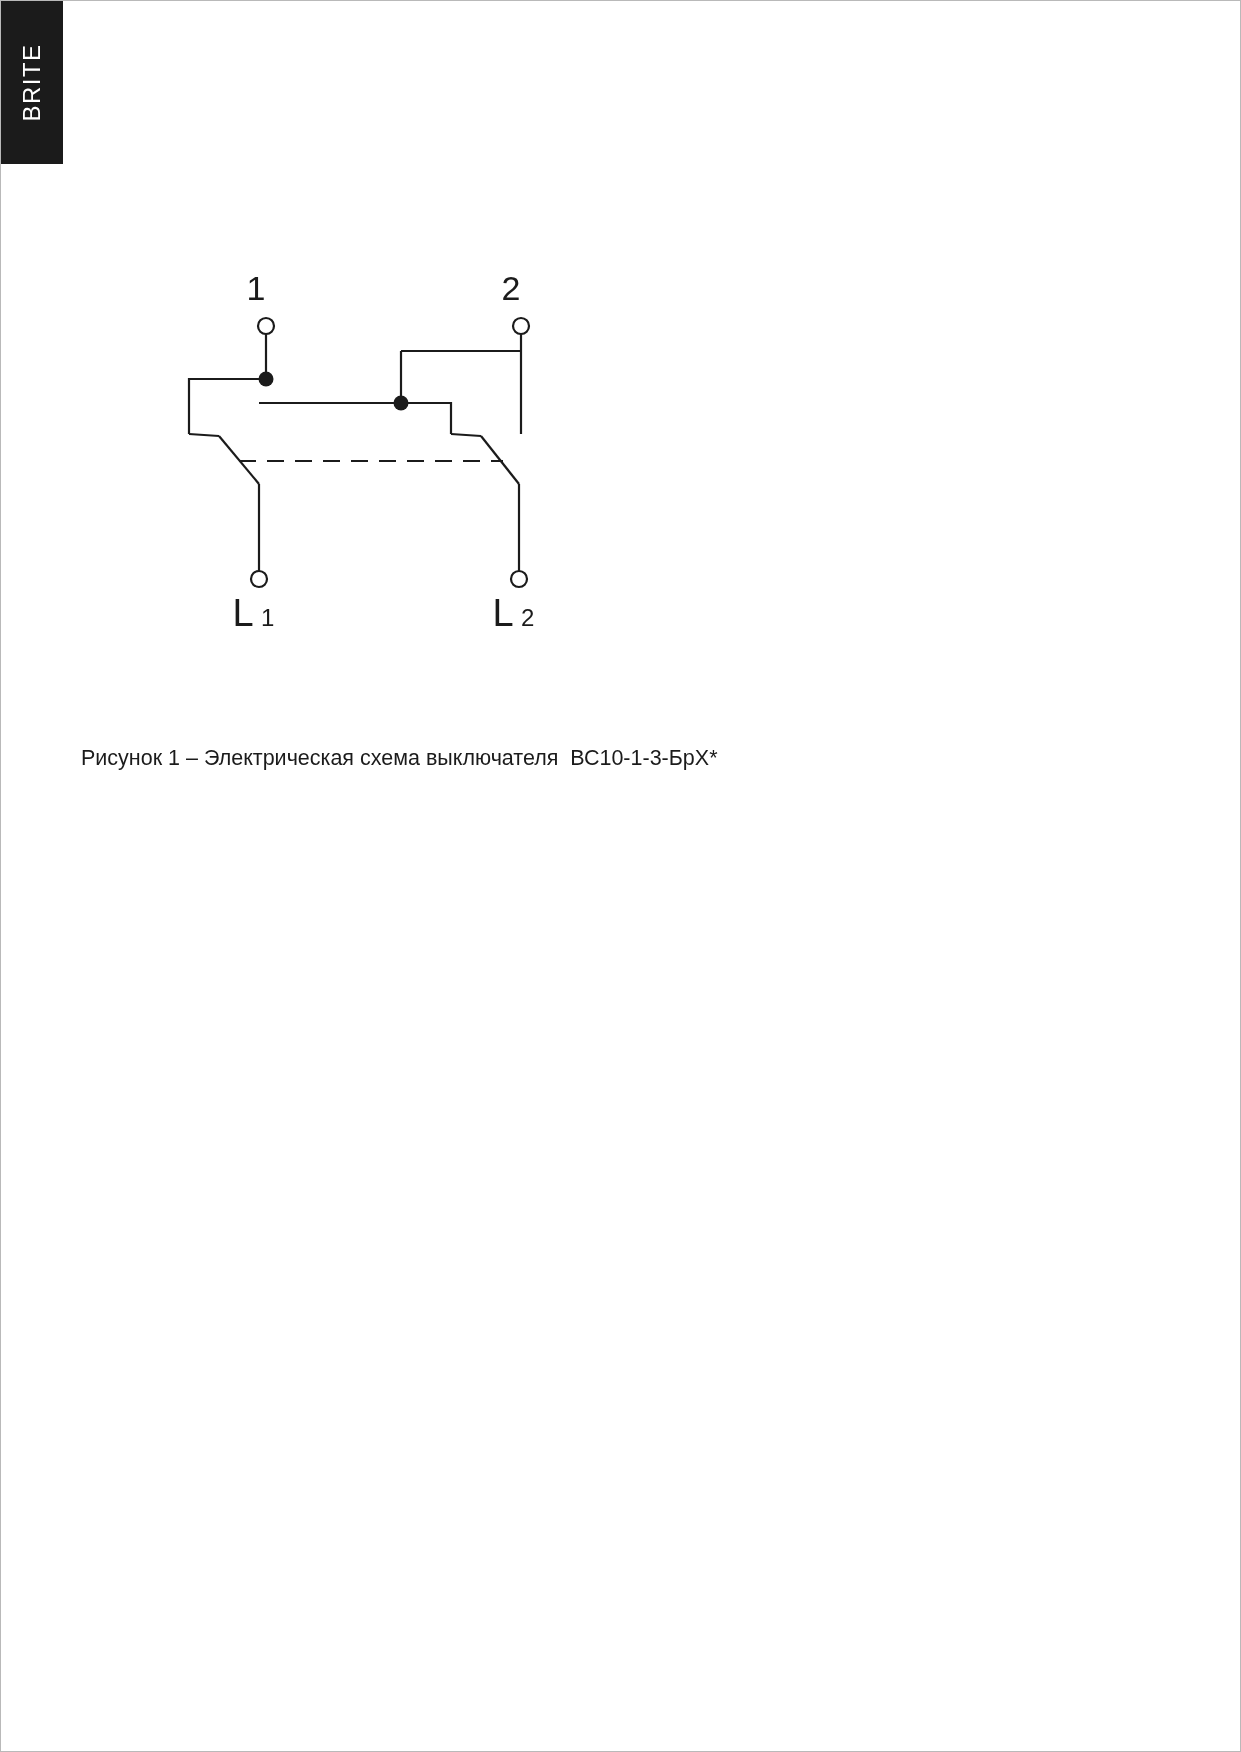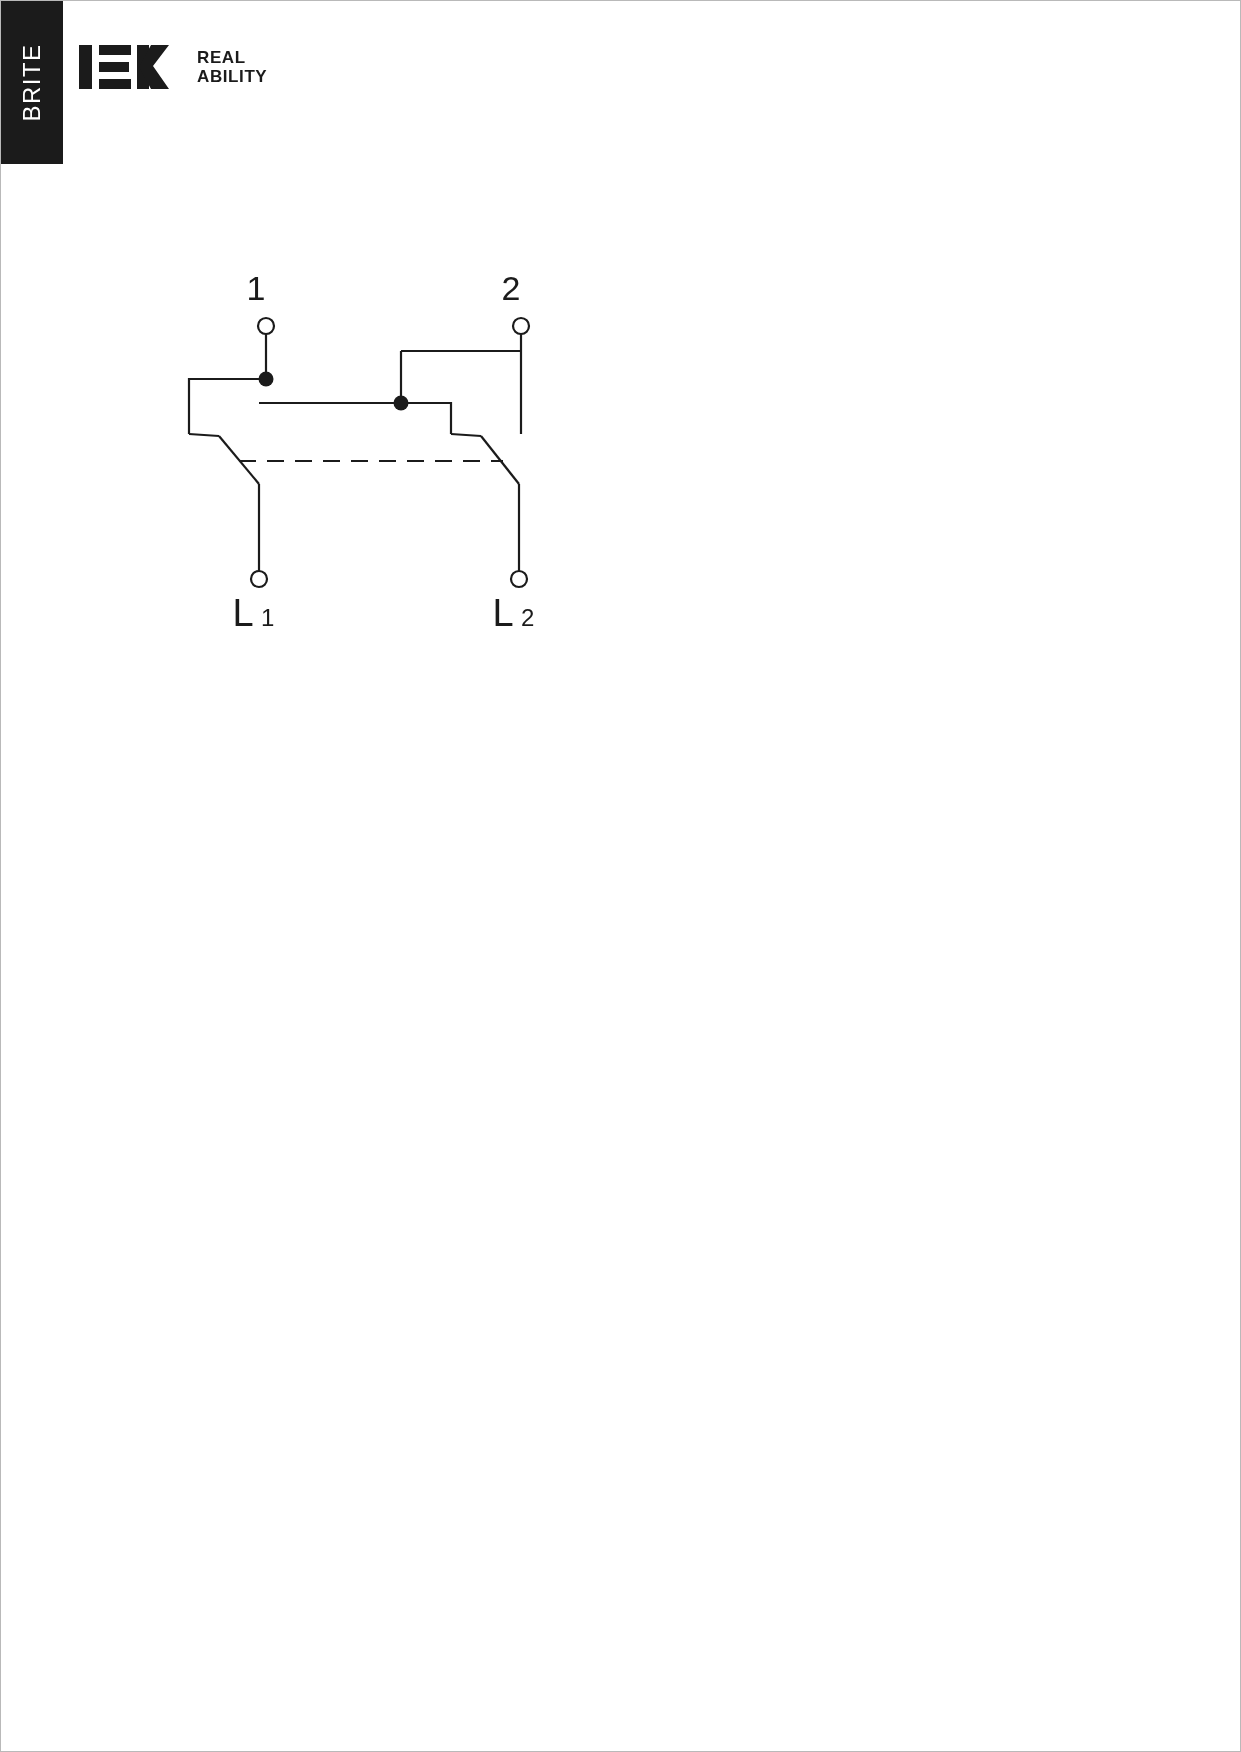--- a/index.html
+++ b/index.html
@@ -113,39 +113,20 @@
 </style>
 </head>
 <body>
 
 <div class="page">
 
   <div class="brand-tab">
     <div class="brand-tab-label">BRITE</div>
   </div>
 
-  <div class="logo-wrap">
-    <div class="logo-mark">
-      <svg width="96" height="56" viewBox="0 0 96 56" xmlns="http://www.w3.org/2000/svg">
-
-        <rect x="0" y="6" width="13" height="44" fill="#1b1b1b"></rect>
-
-        <polygon points="20,6 52,6 52,16 20,16" fill="#1b1b1b"></polygon>
-        <polygon points="20,23 50,23 50,33 20,33" fill="#1b1b1b"></polygon>
-        <polygon points="20,40 52,40 52,50 20,50" fill="#1b1b1b"></polygon>
-
-        <rect x="58" y="6" width="12" height="44" fill="#1b1b1b"></rect>
-        <polygon points="72,6 90,6 74,27 90,50 72,50 60,28" fill="#1b1b1b"></polygon>
-      </svg>
-    </div>
-    <div class="logo-text">
-      <div>REAL</div>
-      <div>ABILITY</div>
-    </div>
-  </div>
 
   <div class="schematic">
     <svg width="480" height="380" viewBox="0 0 480 380" xmlns="http://www.w3.org/2000/svg">
 
       <circle cx="115" cy="60" r="8" fill="#ffffff" stroke="#1b1b1b" stroke-width="2.2"></circle>
       <line x1="115" y1="68" x2="115" y2="113" stroke="#1b1b1b" stroke-width="2.2"></line>
       <circle cx="115" cy="113" r="7.5" fill="#1b1b1b"></circle>
 
       <circle cx="370" cy="60" r="8" fill="#ffffff" stroke="#1b1b1b" stroke-width="2.2"></circle>
       <line x1="370" y1="68" x2="370" y2="113" stroke="#1b1b1b" stroke-width="2.2"></line>
@@ -177,14 +158,15 @@
       <text class="term-label" x="360" y="34" text-anchor="middle">2</text>
 
       <text class="load-label" x="92" y="360" text-anchor="middle">L</text>
       <text class="load-sub" x="110" y="360">1</text>
 
       <text class="load-label" x="352" y="360" text-anchor="middle">L</text>
       <text class="load-sub" x="370" y="360">2</text>
     </svg>
   </div>
 
+  <div class="caption">Рисунок 1 – Электрическая схема выключателя  ВС10-1-3-БрХ*</div>
 
 </div>
 
 </body></html>

